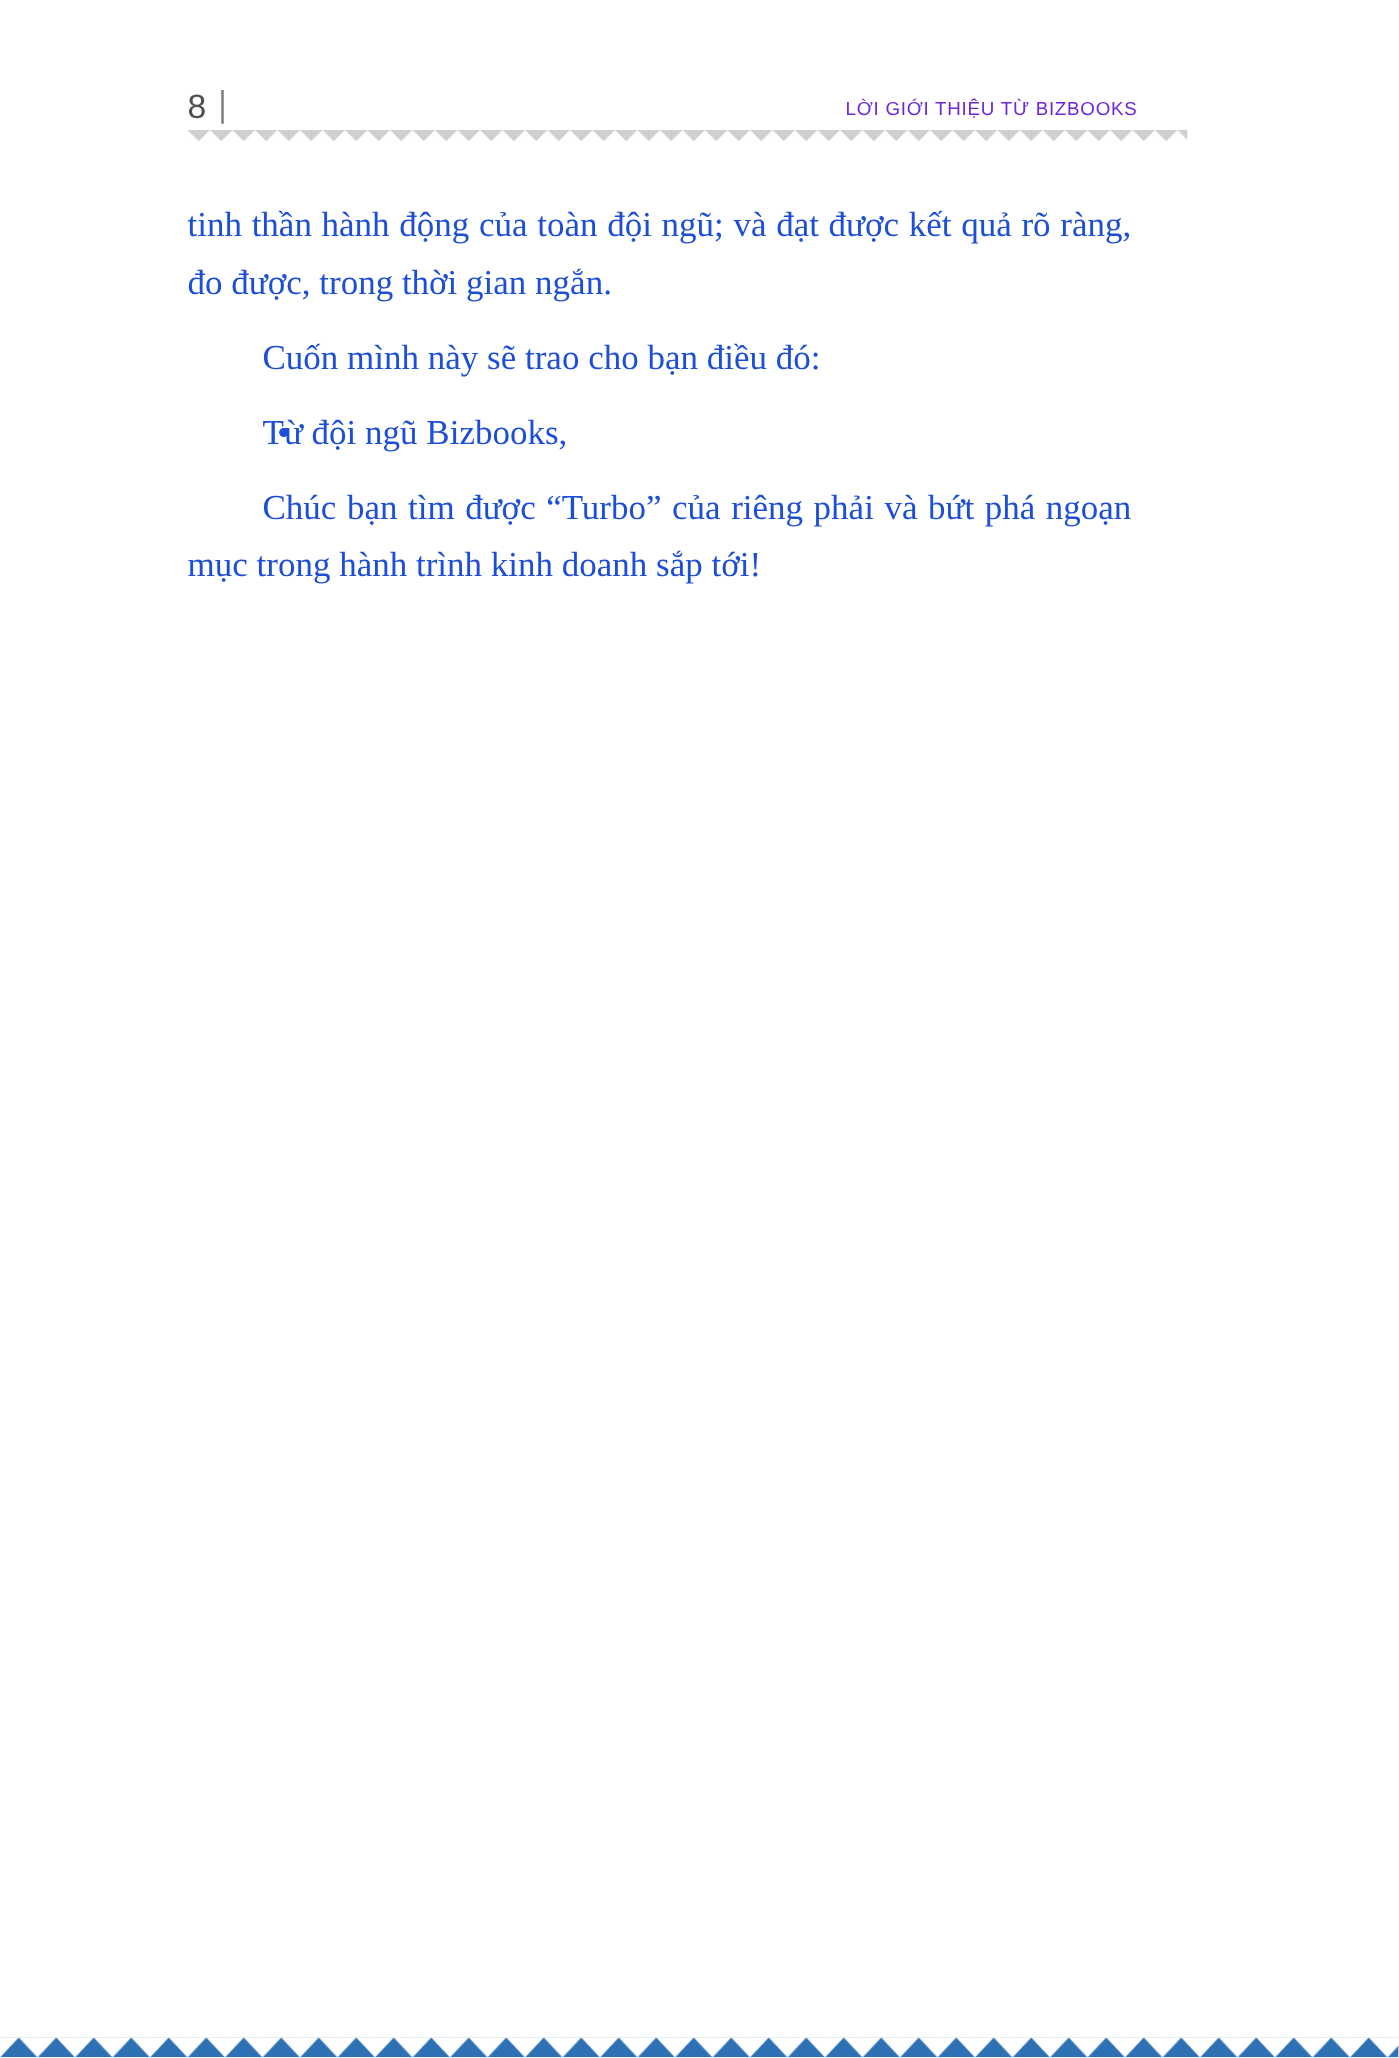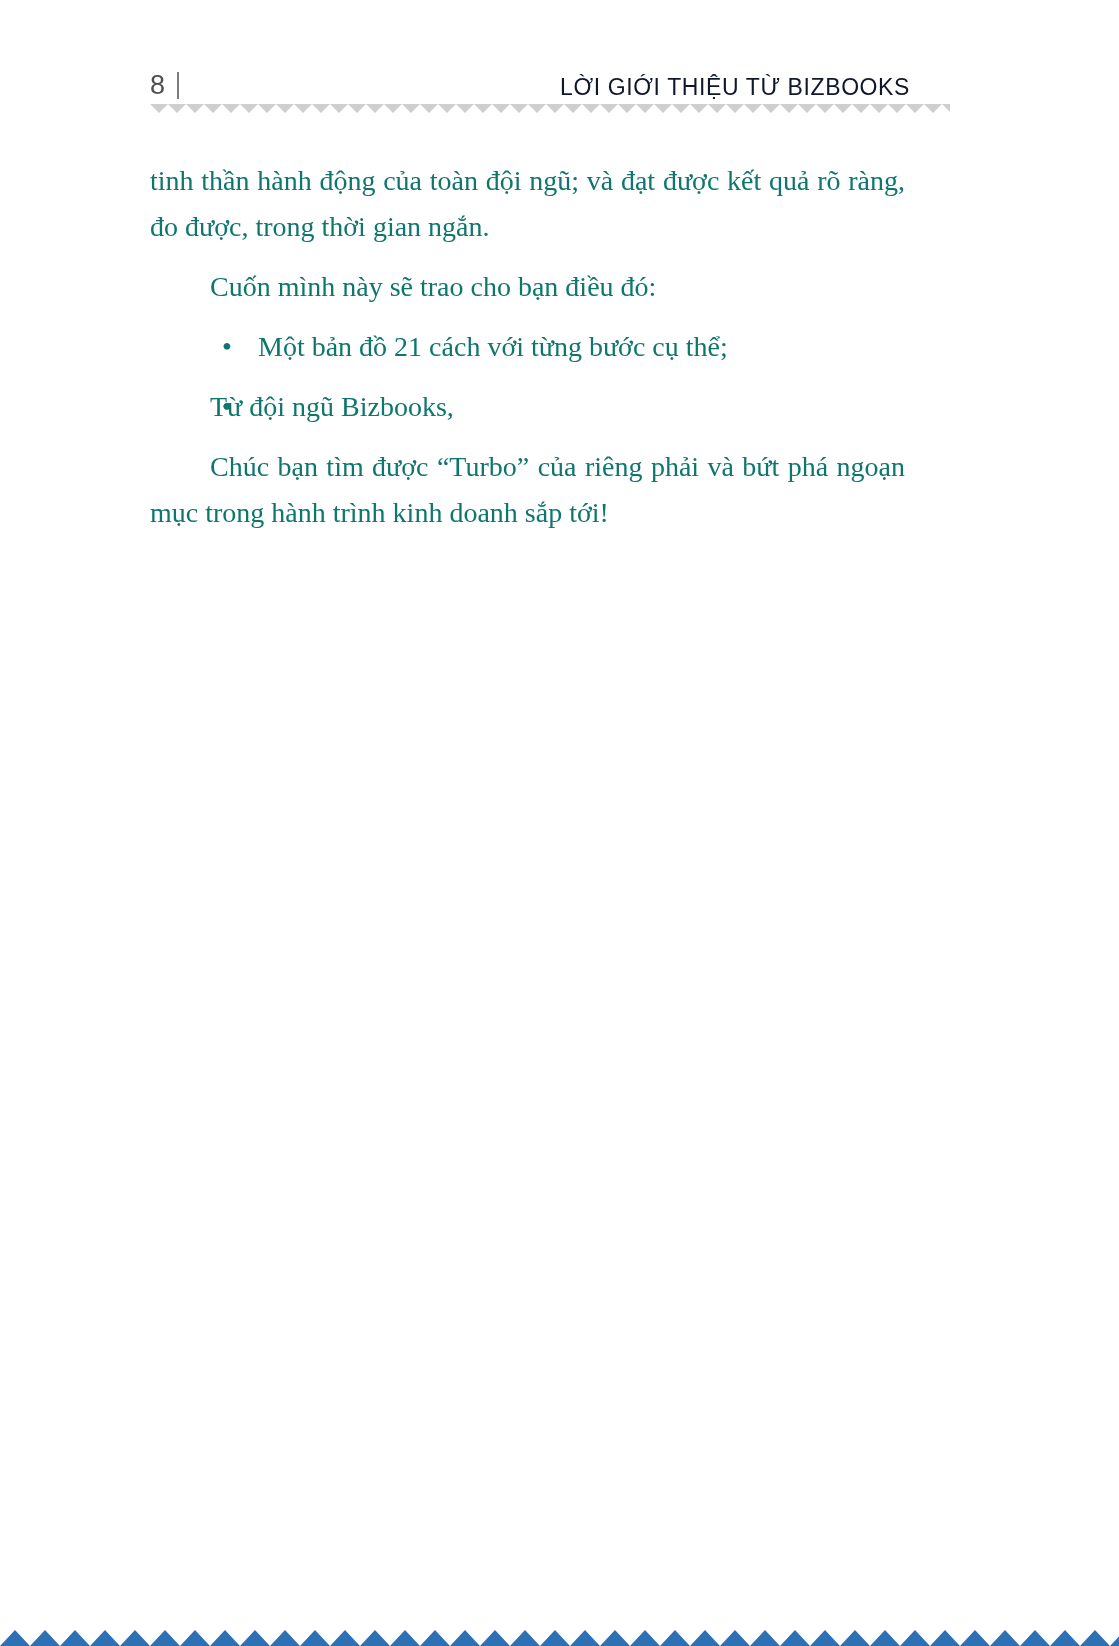--- a/index.html
+++ b/index.html
@@ -31,23 +31,23 @@
     line-height: 1;
   }
   .vbar {
     display: inline-block;
     width: 2px;
     height: 27px;
     background: #7d7d7d;
     margin-left: 12px;
   }
   .header-title {
-    font-size: 23px;
+    font-size: 15px;
     letter-spacing: 0.6px;
-    color: #0f172a;
+    color: #6d28d9;
     line-height: 1;
     padding-top: 4px;
   }
 
   
   .zigzag-top {
     position: absolute;
     top: 104px;
     left: 150px;
     display: block;
@@ -60,21 +60,21 @@
   }
 
   
   .body-text {
     position: absolute;
     top: 158px;
     left: 150px;
     width: 755px;
     font-size: 28px;
     line-height: 46px;
-    color: #0f766e;
+    color: #1d4ed8;
     text-align: justify;
   }
   .body-text p { margin: 0 0 14px 0; }
   .body-text p.indent { text-indent: 60px; }
   .body-text p.noindent { text-indent: 0; }
 
   .bullet-item {
     position: relative;
     padding-left: 108px;
     margin: 0 0 14px 0;
@@ -110,21 +110,20 @@
   <div class="body-text">
 
     <p class="noindent">tinh thần hành động của toàn đội ngũ; và đạt được kết quả rõ ràng, đo được, trong thời gian ngắn.</p>
 
 
     <p class="indent">Cuốn mình này sẽ trao cho bạn điều đó:</p>
 
     <div>
       <div class="bullet-item">
         <span class="bullet-dot">•</span>
-        <span>Một bản đồ 21 cách với từng bước cụ thể;</span>
       </div>
       <div class="bullet-item">
         <span class="bullet-dot">•</span>
       </div>
       <div class="bullet-item">
         <span class="bullet-dot">•</span>
       </div>
     </div>
 
     <p class="indent">Từ đội ngũ Bizbooks,</p>

